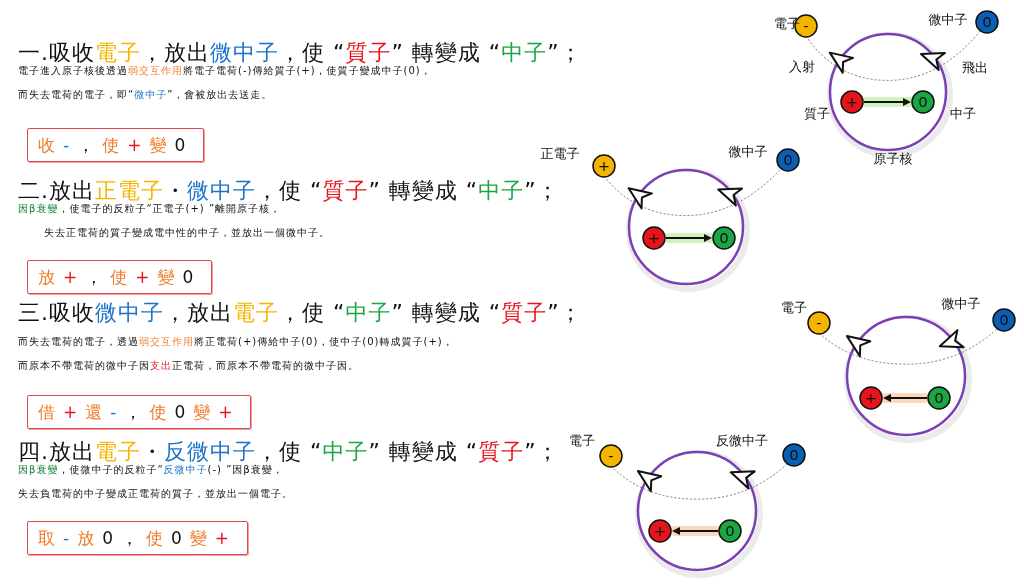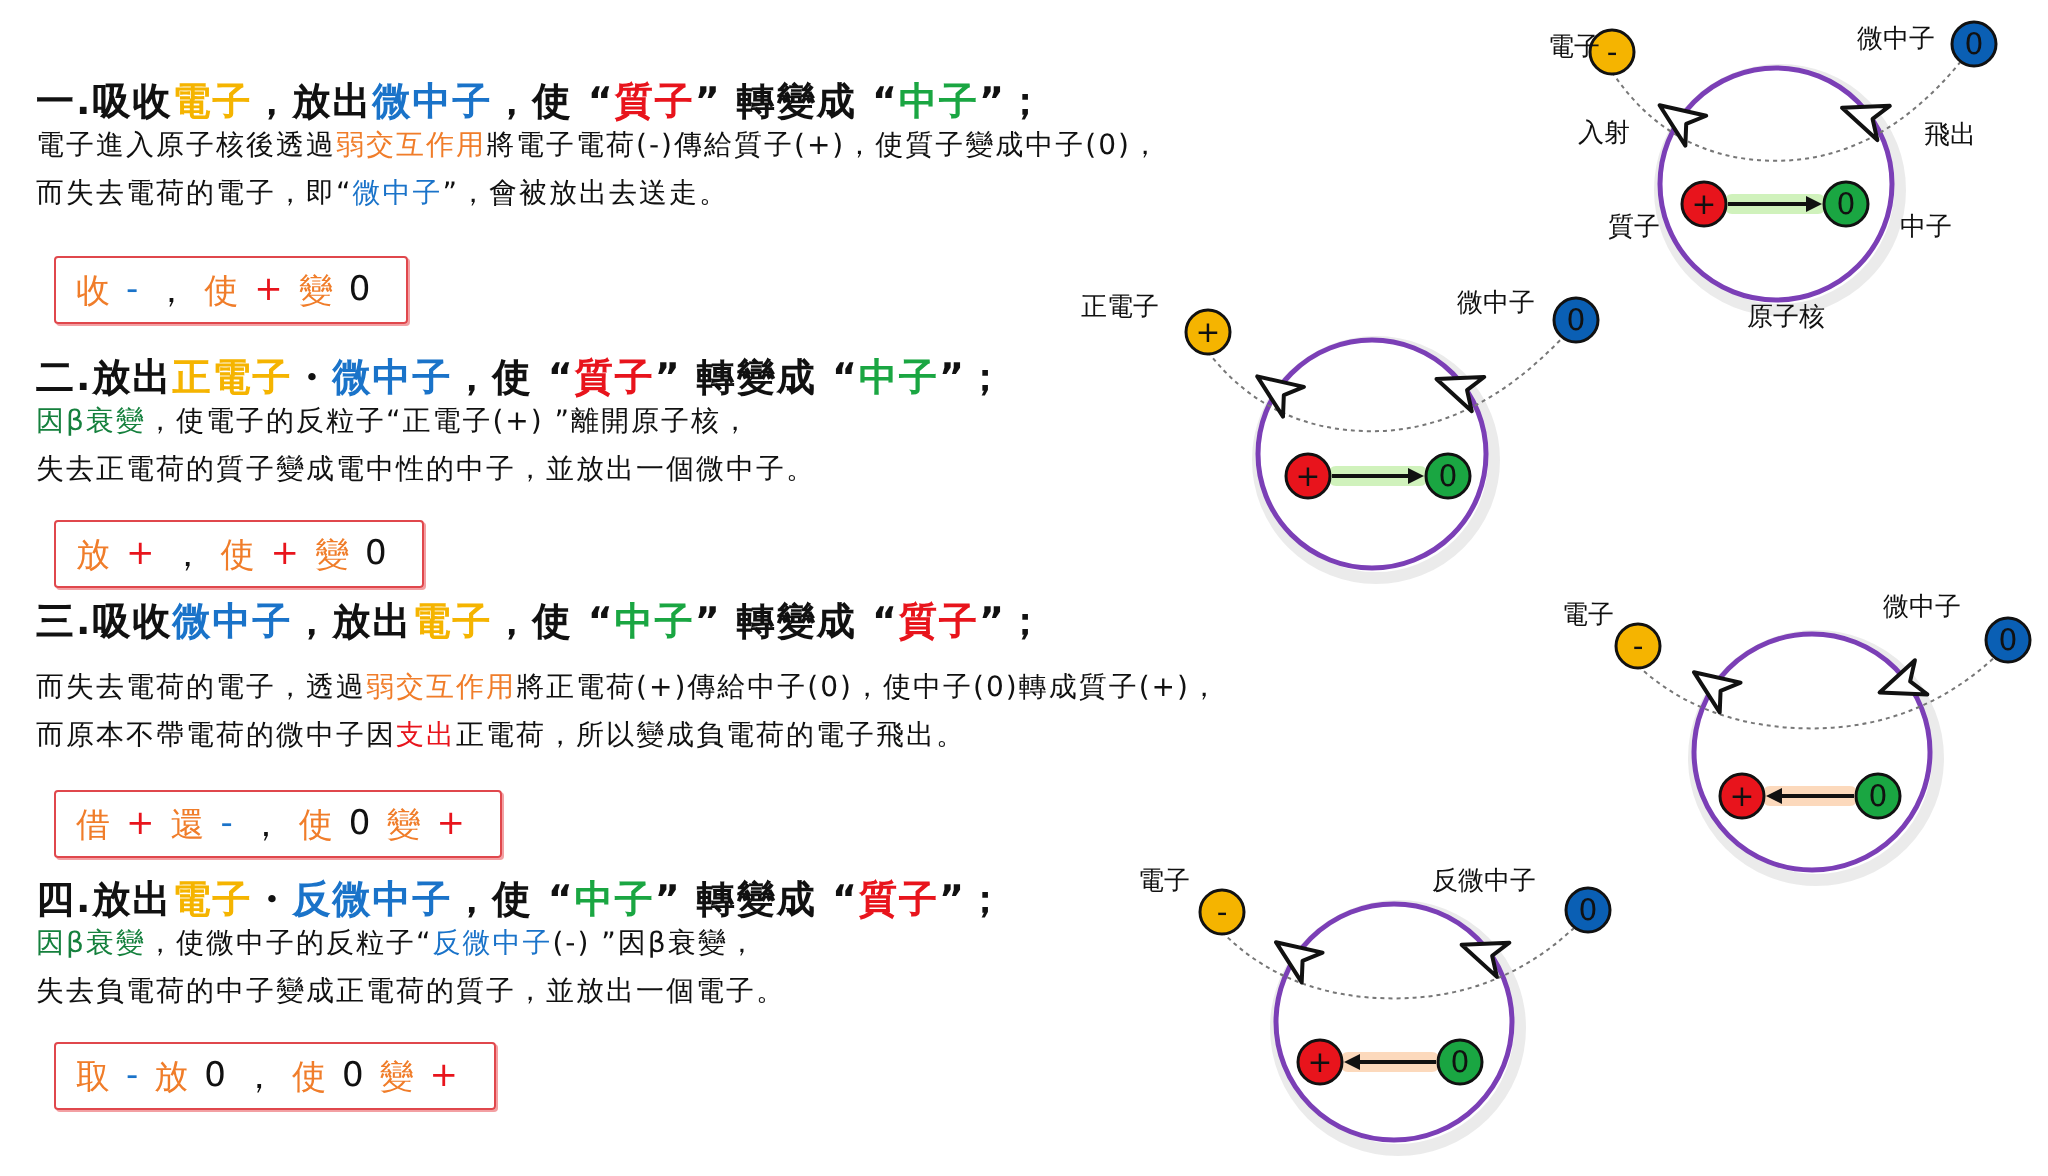--- a/index.html
+++ b/index.html
@@ -1,18 +1,18 @@
 <!DOCTYPE html>
 <html><head>
 <meta charset="utf-8">
 <style>
   html,body{margin:0;padding:0;background:#fff;}
   body{width:1024px;height:588px;position:relative;overflow:hidden;font-family:"DejaVu Sans","Liberation Sans",sans-serif;color:#111;}
-  .line{position:absolute;left:18px;white-space:nowrap;font-size:14px;letter-spacing:1px;}
-  .heading{font-size:19px;font-weight:bold;letter-spacing:1px;}
+  .line{position:absolute;left:18px;white-space:nowrap;font-size:10px;letter-spacing:1px;}
+  .heading{font-size:22px;font-weight:normal;letter-spacing:1px;}
   .c-yellow{color:#f5b400;}
   .c-blue{color:#1a73c9;}
   .c-red{color:#e8141c;}
   .c-green{color:#1aa642;}
   .c-orange{color:#f07d2a;}
   .c-purple{color:#15803d;}
   .c-black{color:#111;}
   .memo{position:absolute;left:27px;height:32px;border:1.5px solid #e0474c;border-radius:2px;padding:0 10px;display:flex;align-items:center;font-size:17px;letter-spacing:2px;white-space:nowrap;box-shadow:1px 1px 0 #f3a0a3;}
   .memo span{margin-right:6px;}
   svg.diag{position:absolute;overflow:visible;}
@@ -29,34 +29,34 @@
     <span class="c-blue">-</span>
     <span class="c-black">，</span>
     <span class="c-orange">使</span>
     <span class="c-red">+</span>
     <span class="c-orange">變</span>
     <span class="c-black">0</span>
   </div>
 
 <div class="line heading" style="top:176px;"><span class="c-black">二.放出</span><span class="c-yellow">正電子</span><span class="c-black">・</span><span class="c-blue">微中子</span><span class="c-black">，使 “</span><span class="c-red">質子</span><span class="c-black">” 轉變成 “</span><span class="c-green">中子</span><span class="c-black">”；</span></div>
 <div class="line" style="top:202px;"><span class="c-purple">因β衰變</span><span class="c-black">，使電子的反粒子“正電子(+) ”離開原子核，</span></div>
-<div class="line" style="top:226px;"><span class="c-black">失去正電荷的質子變成電中性的中子，並放出一個微中子。</span></div>
+<div class="line" style="top:226px;margin-left:26px;"><span class="c-black">失去正電荷的質子變成電中性的中子，並放出一個微中子。</span></div>
 <div class="memo" style="top:260px;">
     <span class="c-orange">放</span>
     <span class="c-red">+</span>
     <span class="c-black">，</span>
     <span class="c-orange">使</span>
     <span class="c-red">+</span>
     <span class="c-orange">變</span>
     <span class="c-black">0</span>
   </div>
 
 <div class="line heading" style="top:298px;"><span class="c-black">三.吸收</span><span class="c-blue">微中子</span><span class="c-black">，放出</span><span class="c-yellow">電子</span><span class="c-black">，使 “</span><span class="c-green">中子</span><span class="c-black">” 轉變成 “</span><span class="c-red">質子</span><span class="c-black">”；</span></div>
 <div class="line" style="top:335px;"><span class="c-black">而失去電荷的電子，透過</span><span class="c-orange">弱交互作用</span><span class="c-black">將正電荷(+)傳給中子(0)，使中子(0)轉成質子(+)，</span></div>
-<div class="line" style="top:359px;"><span class="c-black">而原本不帶電荷的微中子因</span><span class="c-red">支出</span><span class="c-black">正電荷，所以變成負電荷的電子飛出。</span></div>
+<div class="line" style="top:359px;"><span class="c-black">而原本不帶電荷的微中子因</span><span class="c-red">支出</span><span class="c-black">正電荷，而原本不帶電荷的微中子因。</span></div>
 <div class="memo" style="top:395px;">
     <span class="c-orange">借</span>
     <span class="c-red">+</span>
     <span class="c-orange">還</span>
     <span class="c-blue">-</span>
     <span class="c-black">，</span>
     <span class="c-orange">使</span>
     <span class="c-black">0</span>
     <span class="c-orange">變</span>
     <span class="c-red">+</span>

